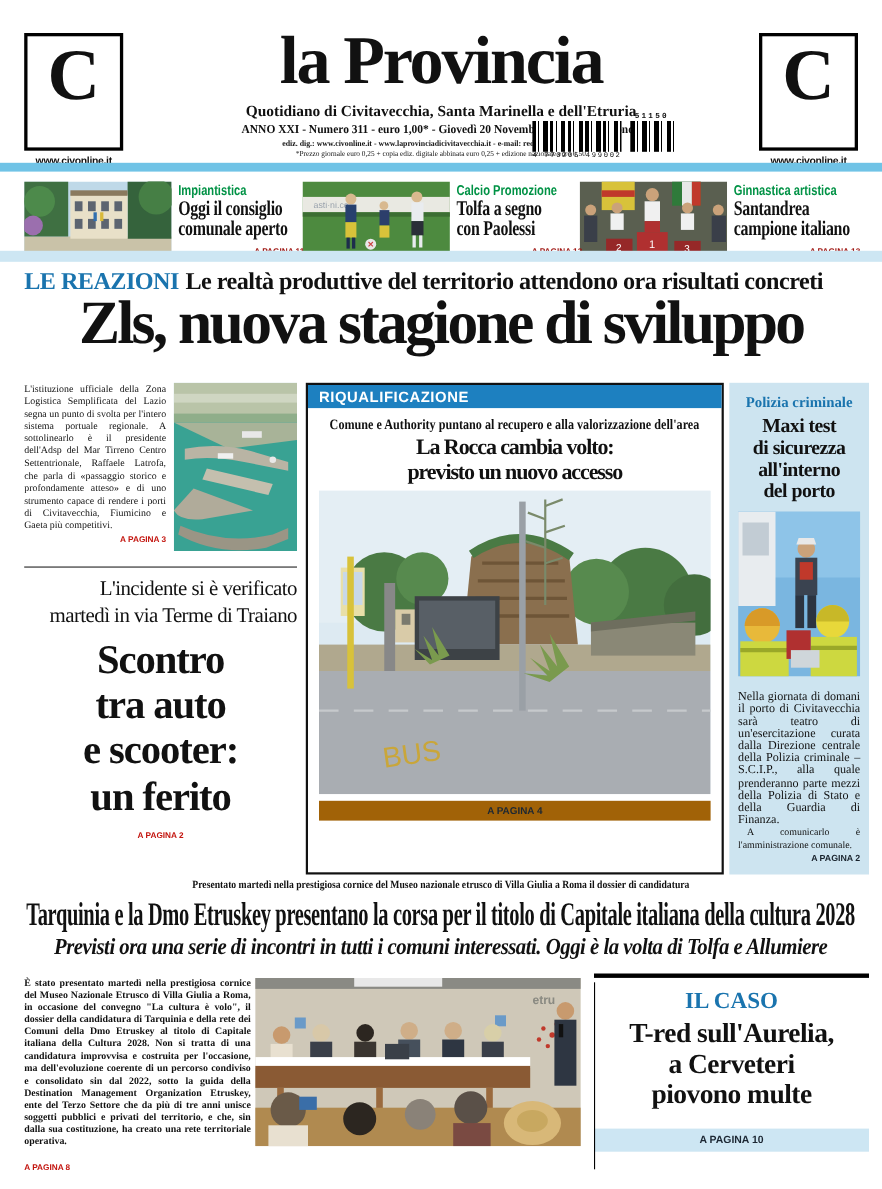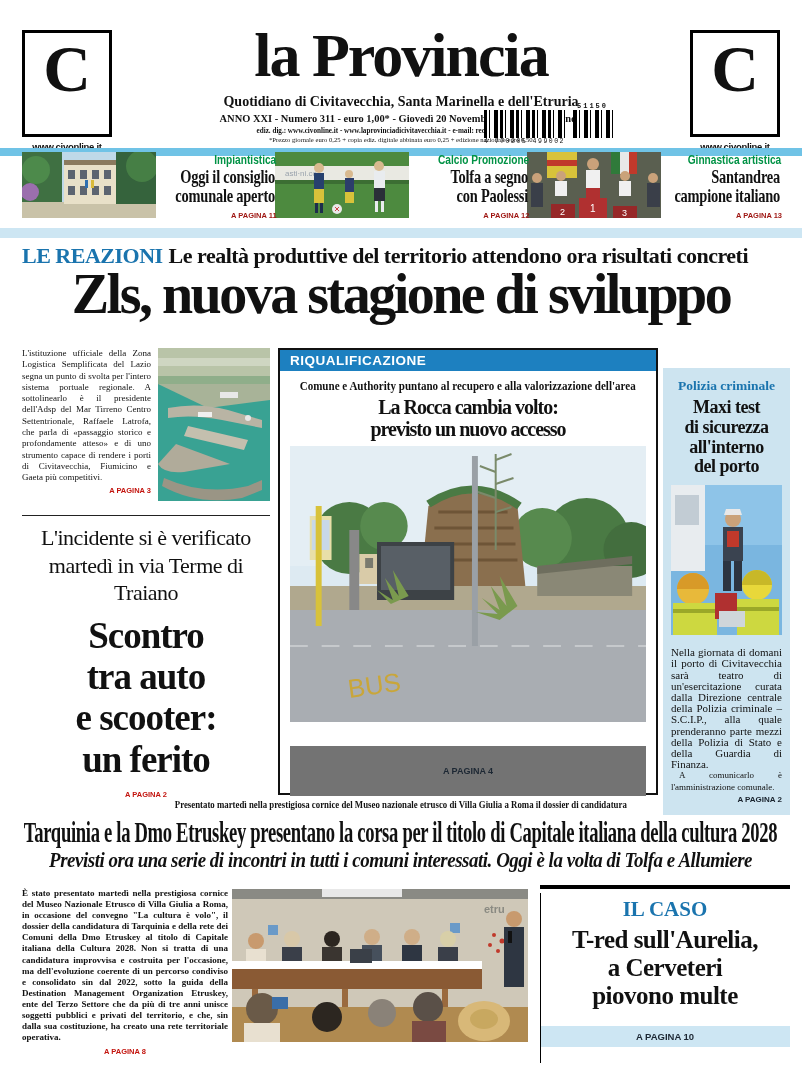--- a/index.html
+++ b/index.html
@@ -27,71 +27,71 @@
   .barcode .btop { text-align:right; font-size:7px; font-weight:bold; font-family:"Liberation Mono","DejaVu Sans Mono",monospace; letter-spacing:2px; padding-right:6px;}
   .bars { display:flex; gap:8px; height:28px; }
   .bars .seg1 { flex:2; background:repeating-linear-gradient(90deg,#000 0 3px,#fff 3px 5px,#000 5px 6px,#fff 6px 10px,#000 10px 14px,#fff 14px 16px); }
   .bars .seg2 { flex:1; background:repeating-linear-gradient(90deg,#000 0 4px,#fff 4px 6px,#000 6px 7px,#fff 7px 11px); }
   .barcode .bnum { font-size:6.5px; font-family:"Liberation Mono","DejaVu Sans Mono",monospace; letter-spacing:1.5px; }
 
   .band-top { left:0; right:0; top:148px; height:8px; background:#70c3e6; }
   .band-bottom { left:0; right:0; top:228px; height:10px; background:#cde6f3; }
 
   
-  .teasers { left:22px; right:22px; top:152px; height:68px; display:flex; gap:0;text-align:right; }
+  .teasers { left:22px; right:22px; top:165px; height:68px; display:flex; gap:0; }
   .tease { flex:1; display:flex; gap:6px; }
   .tease svg { width:134px; height:66px; flex:none; }
   .tease-text { flex:1; position:relative; overflow:visible; }
   .tease-kicker { color:#009245; font-weight:bold; font-size:13px; width:130%; transform:scaleX(.78); transform-origin:0 0; font-family:"Liberation Sans",sans-serif; }
   .tease-head { font-weight:bold; font-size:19px; line-height:.98; width:132%; transform:scaleX(.76); transform-origin:0 0; margin-top:1px; letter-spacing:-0.3px;}
   .tease-page { position:absolute; right:-2px; bottom:0; color:#9e1410; font-weight:bold; font-size:7.5px; font-family:"Liberation Sans",sans-serif; }
 
   
   .lead-kickrow { left:22px; top:243px; width:758px; font-size:22px; font-weight:bold; white-space:nowrap; letter-spacing:-0.5px;}
   .lead-kicker { color:#1a74ae; margin-right:6px; }
   .lead-headline { left:0; right:0; top:262px; text-align:center; font-size:56px; font-weight:bold; letter-spacing:-2.5px; }
 
   
   .leftcol { left:22px; top:348px; width:248px; }
   .lead-bodyrow { display:flex; gap:7px; }
   .lead-body { width:129px; font-size:9px; line-height:11.3px; text-align:justify; }
   .lead-page { text-align:right; color:#c3140e; font-weight:bold; font-size:7.5px; font-family:"Liberation Sans",sans-serif; margin-top:2px; }
   .portphoto { width:112px; height:153px; flex:none; }
   .divider { border-top:1.5px solid #222; margin:14px 0 8px 0; }
-  .acc-sub { text-align:center; font-size:22px; line-height:1.25; letter-spacing:-0.5px;}
+  .acc-sub { text-align:right; font-size:19px; line-height:1.25; letter-spacing:-0.5px;}
   .acc-head { text-align:center; font-size:37px; font-weight:bold; line-height:1.12; margin-top:8px; letter-spacing:-1px;}
   .acc-page { text-align:center; color:#c3140e; font-weight:bold; font-size:7.5px; font-family:"Liberation Sans",sans-serif; margin-top:10px; }
 
   
   .midbox { left:278px; top:348px; width:380px; height:447px; border:2.5px solid #111; background:#fff; }
   .mid-banner { background:#1d80c0; color:#fff; font-weight:bold; font-size:13.5px; font-family:"Liberation Sans",sans-serif; padding:3px 0 3px 10px; letter-spacing:.5px; }
   .mid-sub { margin-top:7px; font-weight:bold; font-size:13px; }
   .mid-head { text-align:center; font-weight:bold; font-size:20px; line-height:1.08; margin-top:3px; letter-spacing:-1px; }
   .mid-photo { margin:6px 10px 0 10px; height:276px; }
   .mid-photo svg { width:100%; height:100%; display:block; }
-  .mid-band { margin:24px 10px 0 10px; background:#737373; text-align:center; font-weight:bold; font-size:9px; color:#1c2733; font-family:"Liberation Sans",sans-serif; padding:20px 0; }
-
-  
-  .rightcol { left:663px; top:368px; width:127px; height:447px; background:#cde4f0; padding:10px 8px 8px 8px; }
+  .mid-band { margin:6px 10px 0 10px; background:#a16207; text-align:center; font-weight:bold; font-size:9px; color:#1c2733; font-family:"Liberation Sans",sans-serif; padding:4px 0; }
+
+  
+  .rightcol { left:663px; top:348px; width:127px; height:447px; background:#cde4f0; padding:10px 8px 8px 8px; }
   .r-kicker { color:#1a74ae; font-weight:bold; font-size:13.5px; text-align:center; }
   .r-head { text-align:center; font-weight:bold; font-size:18px; line-height:1.1; margin-top:4px; letter-spacing:-0.5px;}
   .r-photo { margin-top:8px; width:111px; height:150px; }
   .r-body { margin-top:8px; font-size:11px; line-height:11.2px; text-align:justify; }
   .r-body2 { font-size:9px; line-height:11.2px; text-align:justify; text-indent:8px; }
   .r-page { text-align:right; font-weight:bold; font-size:8px; color:#18222c; font-family:"Liberation Sans",sans-serif; margin-top:2px; }
 
   
   .cult-over { left:0; right:0; top:799px; text-align:center; font-weight:bold; font-size:10px; }
   .cult-head { left:0; right:0; top:815px; text-align:center; font-weight:bold; font-size:30px; letter-spacing:-0.5px; }
   .cult-sub  { left:0; right:0; top:848px; text-align:center; font-style:italic; font-weight:bold; font-size:21px; letter-spacing:-0.5px; }
 
   
   .botleft { left:22px; top:888px; width:206px; }
   .bot-body { font-size:9px; line-height:11.1px; text-align:justify; font-weight:bold; }
-  .bot-page { text-align:center; color:#c3140e; font-weight:bold; font-size:7.5px; font-family:"Liberation Sans",sans-serif; margin-top:4px; }
+  .bot-page { text-align:left; color:#c3140e; font-weight:bold; font-size:7.5px; font-family:"Liberation Sans",sans-serif; margin-top:14px; }
   .botphoto { left:232px; top:889px; width:296px; height:153px; }
   .botphoto svg { width:100%; height:100%; display:block; }
   .tredbox { left:540px; top:885px; width:250px; border-top:4px solid #000; padding-top:8px; }
   .tredbox::before { content:""; position:absolute; left:0; top:4px; width:1px; height:170px; background:#000; }
   .tred-kicker { text-align:center; color:#1a74ae; font-weight:bold; font-size:21px; }
   .tred-head { text-align:center; font-weight:bold; font-size:25px; line-height:1.12; margin-top:4px; letter-spacing:-0.5px; }
   .tred-band { margin-top:16px; background:#cde6f3; text-align:center; font-weight:bold; font-size:9.5px; color:#1c2733; font-family:"Liberation Sans",sans-serif; padding:5px 0; }
 </style>
 </head>
 <body>

